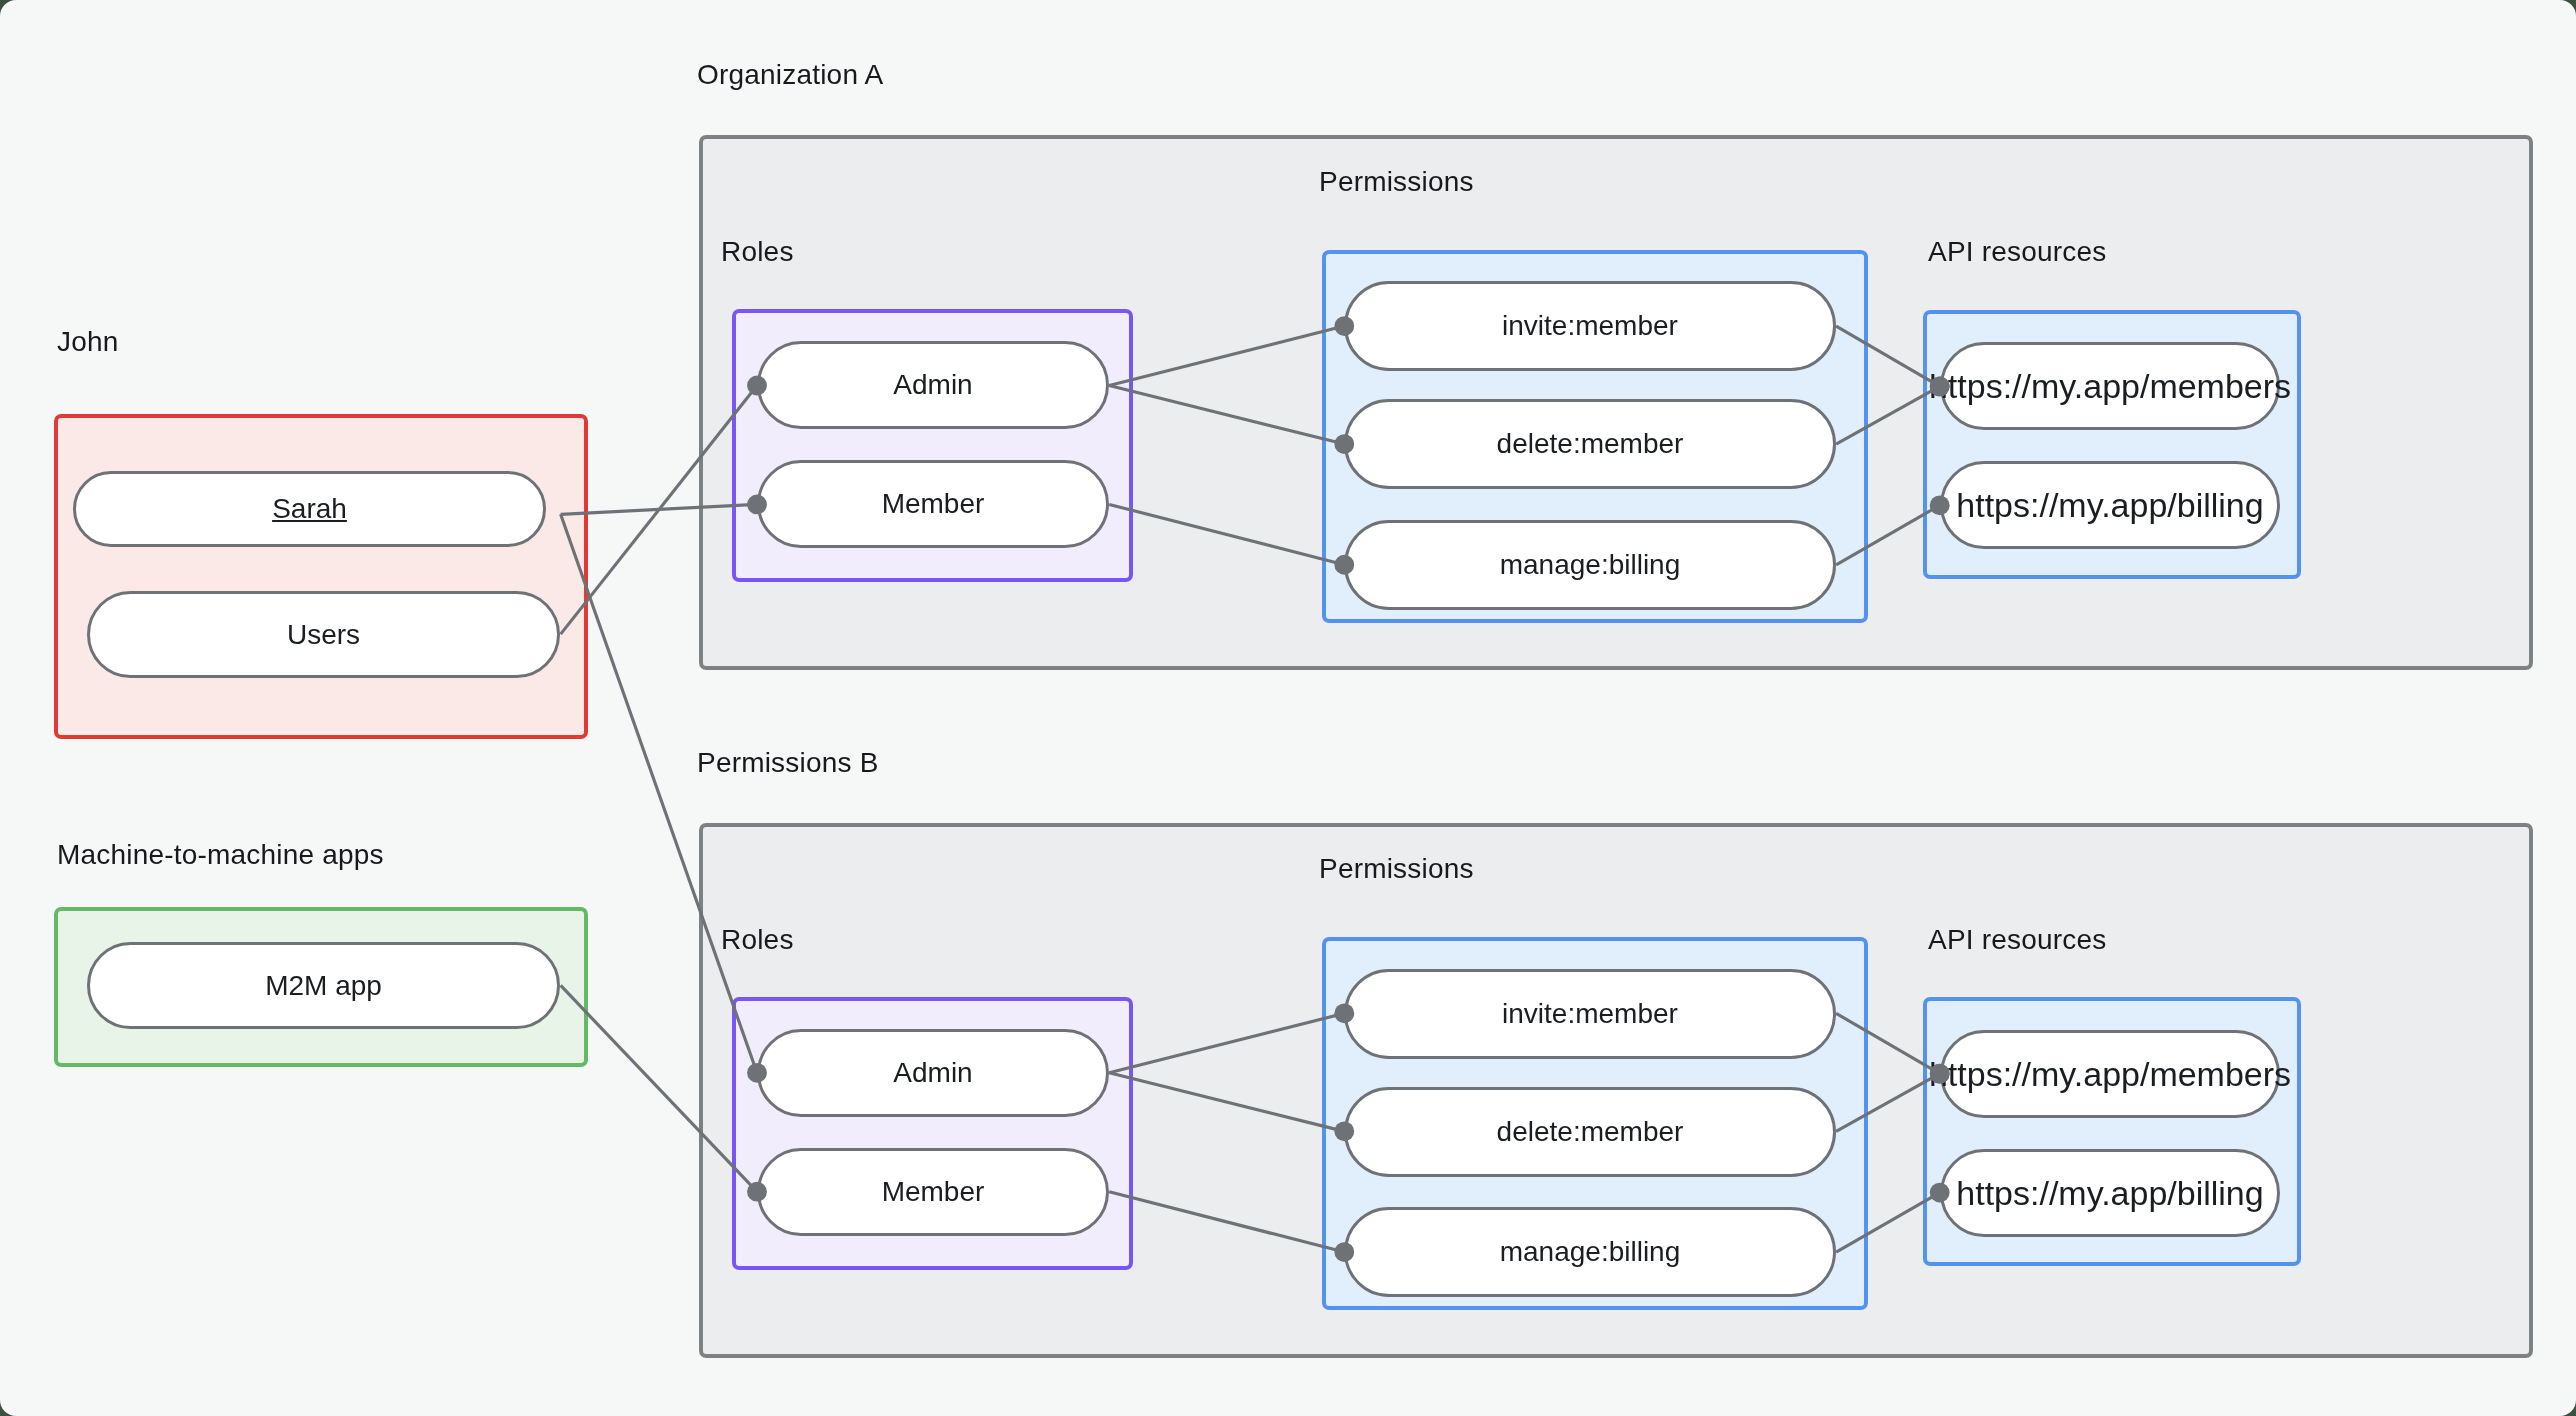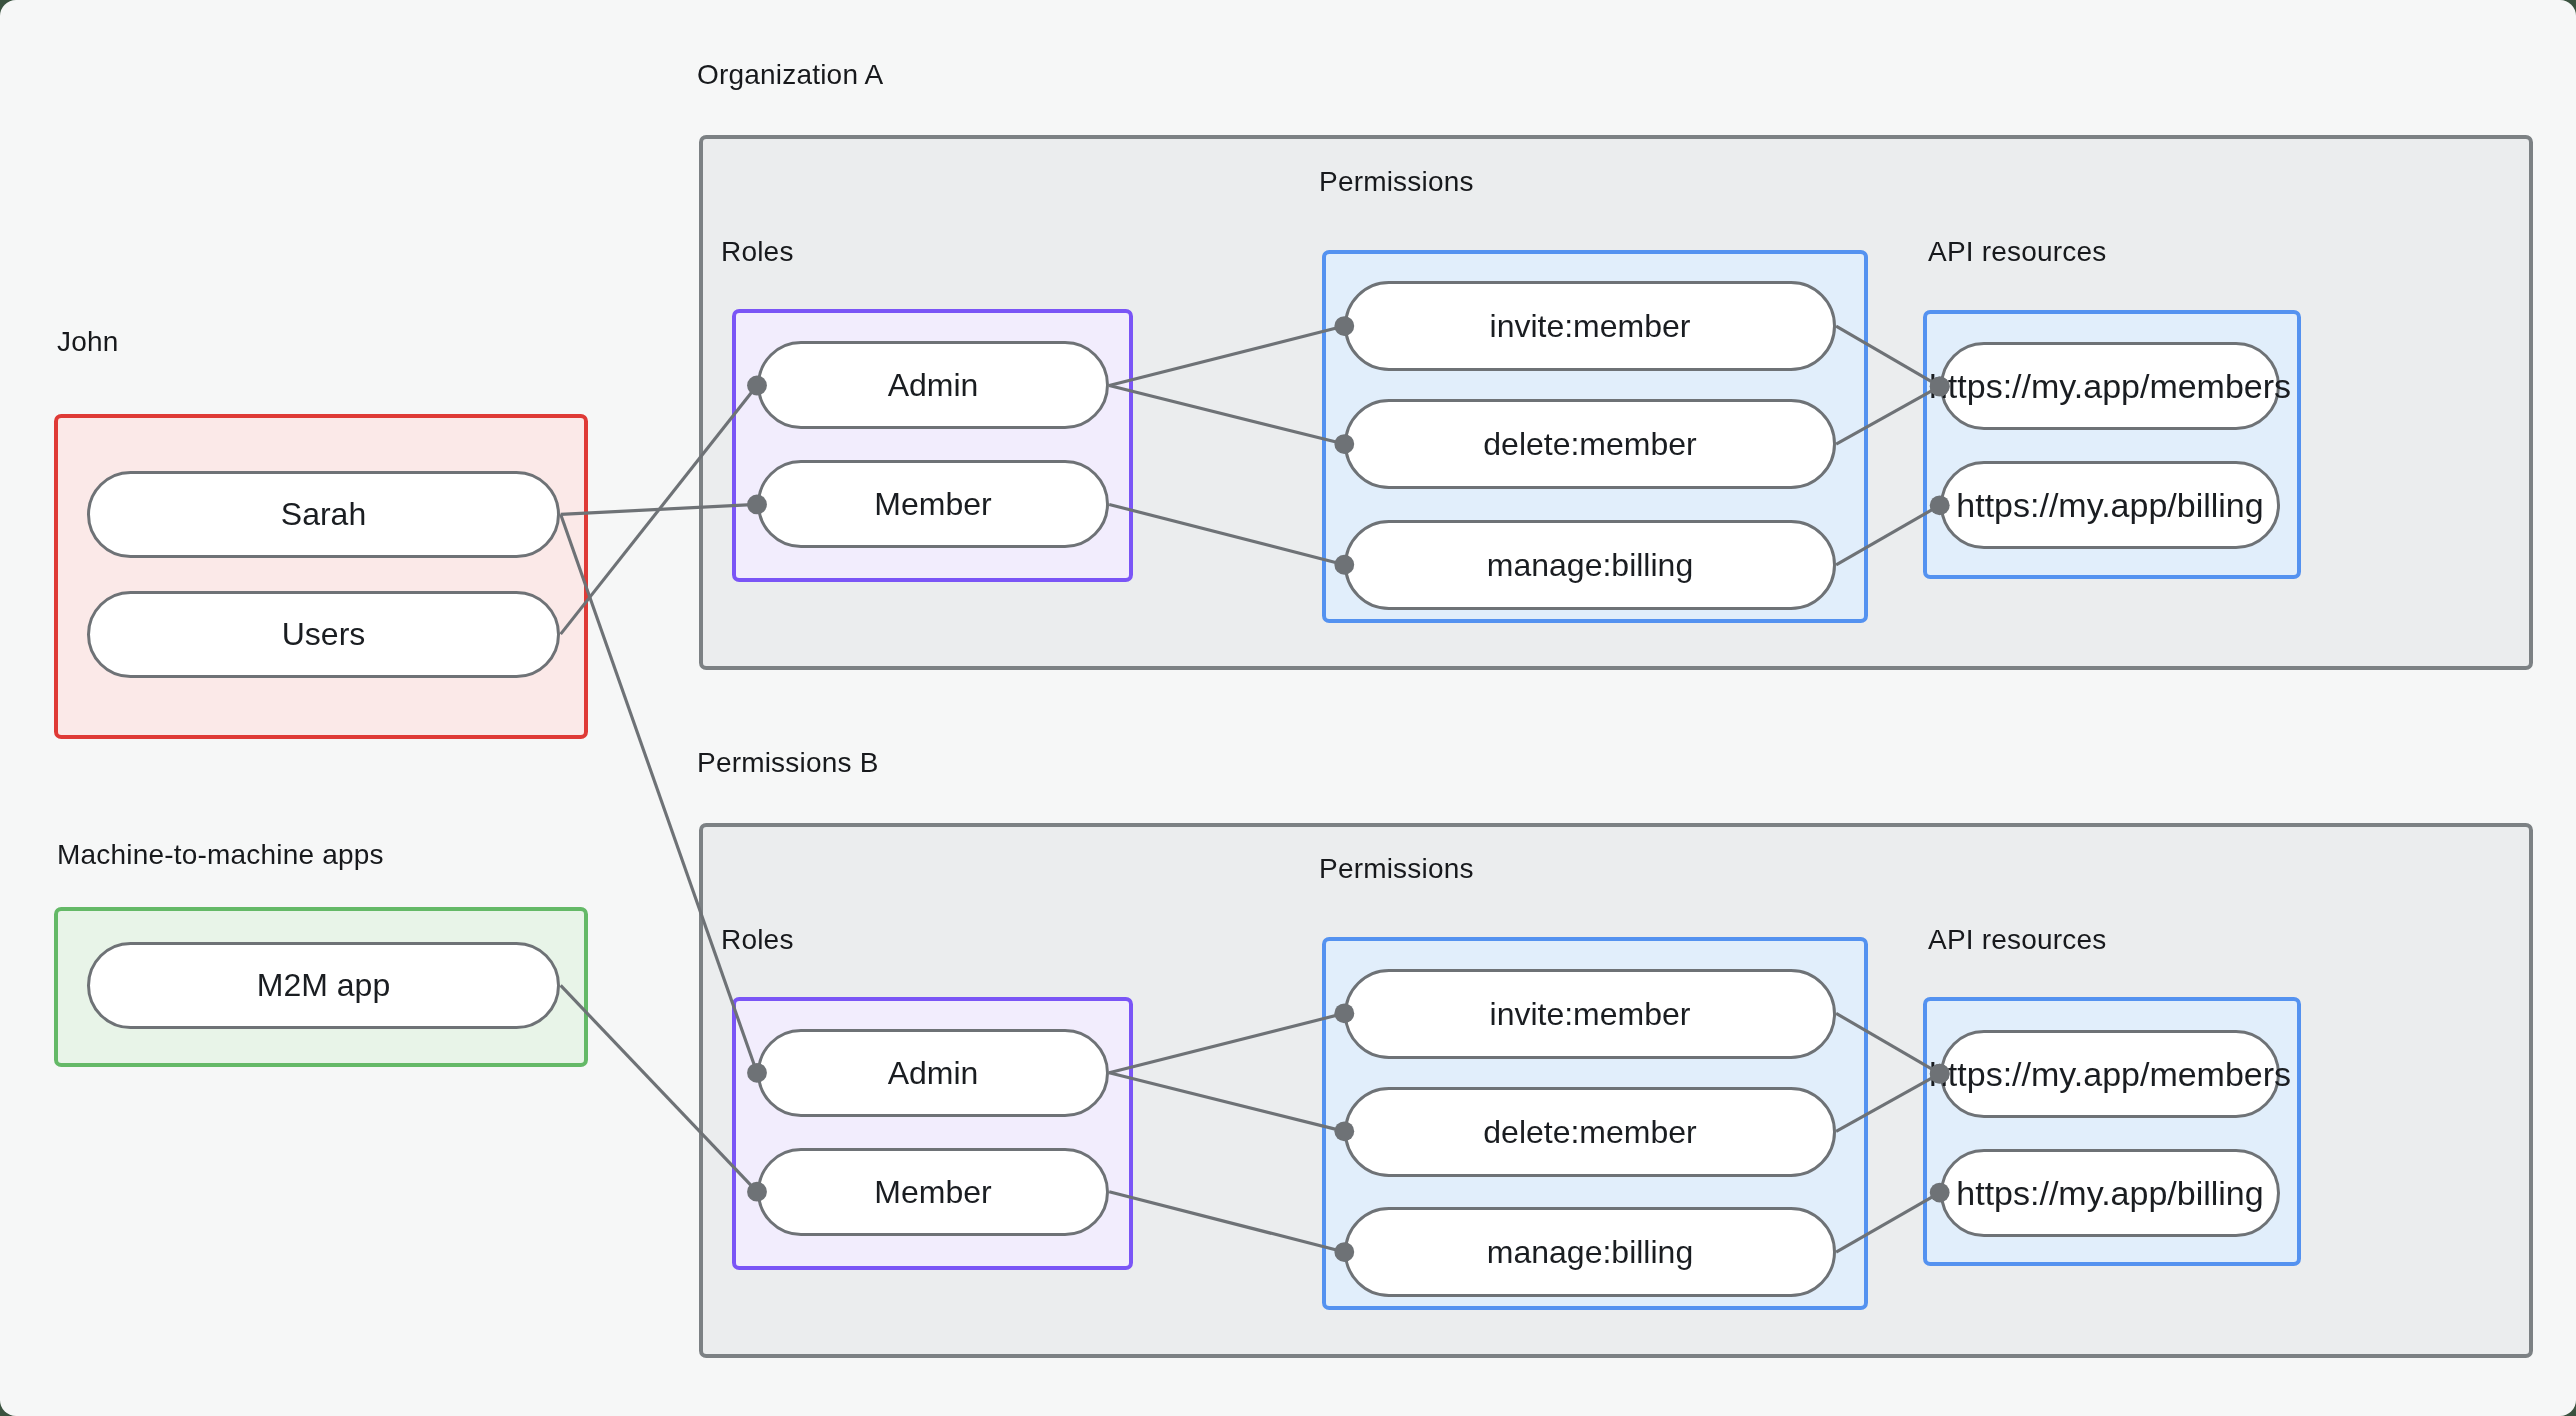--- a/index.html
+++ b/index.html
@@ -51,39 +51,39 @@
   }
   .pill {
     position: absolute;
     box-sizing: border-box;
     background: #ffffff;
     border: 3.6px solid #6e7276;
     border-radius: 900px;
     display: flex;
     align-items: center;
     justify-content: center;
-    font-size: 32px;
+    font-size: 28px;
     color: #1a1d21;
     white-space: nowrap;
   }
   #connector-layer {
     position: absolute;
     left: 0;
     top: 0;
     pointer-events: none;
   }
 </style>
 </head>
 <body>
 
 <div id="frame">
 
   <div class="section-label" style="left:57px; top:326px;">John</div>
   <div class="group-box red-box" style="left:54px; top:414px; width:534px; height:325px;"></div>
-  <div class="pill" style="left:87px; top:471px; width:473px; height:87px;">Sarah</div>
+  <div class="pill" style="left:73px; top:471px; width:473px; height:76px;text-decoration:underline;">Sarah</div>
   <div class="pill" style="left:87px; top:591px; width:473px; height:87px;">Users</div>
 
   <div class="section-label" style="left:57px; top:833px;margin-top:6px;">Machine-to-machine apps</div>
   <div class="group-box green-box" style="left:54px; top:907px; width:534px; height:160px;"></div>
   <div class="pill" style="left:87px; top:942px; width:473px; height:87px;text-align:right;">M2M app</div>
 
   <div class="section-label" style="left:697px; top:59px;">Organization A</div>
   <div class="group-box org-box" style="left:699px; top:135px; width:1834px; height:535px;"></div>
 
   <div class="section-label" style="left:721px; top:236px;">Roles</div>

